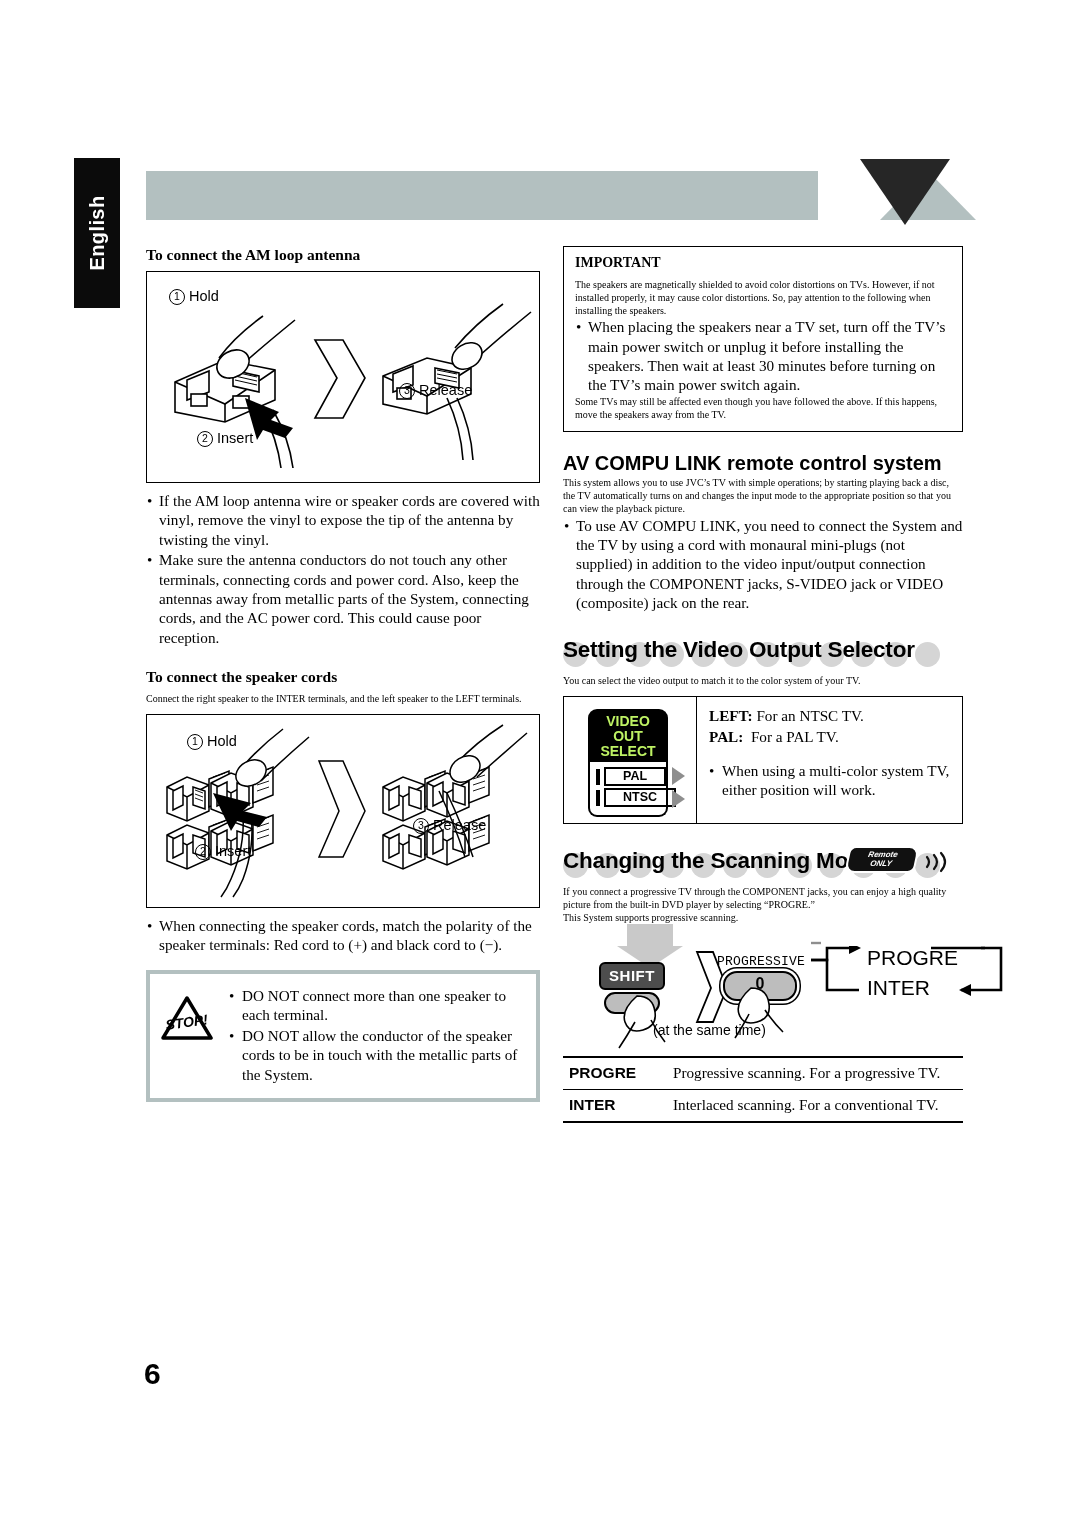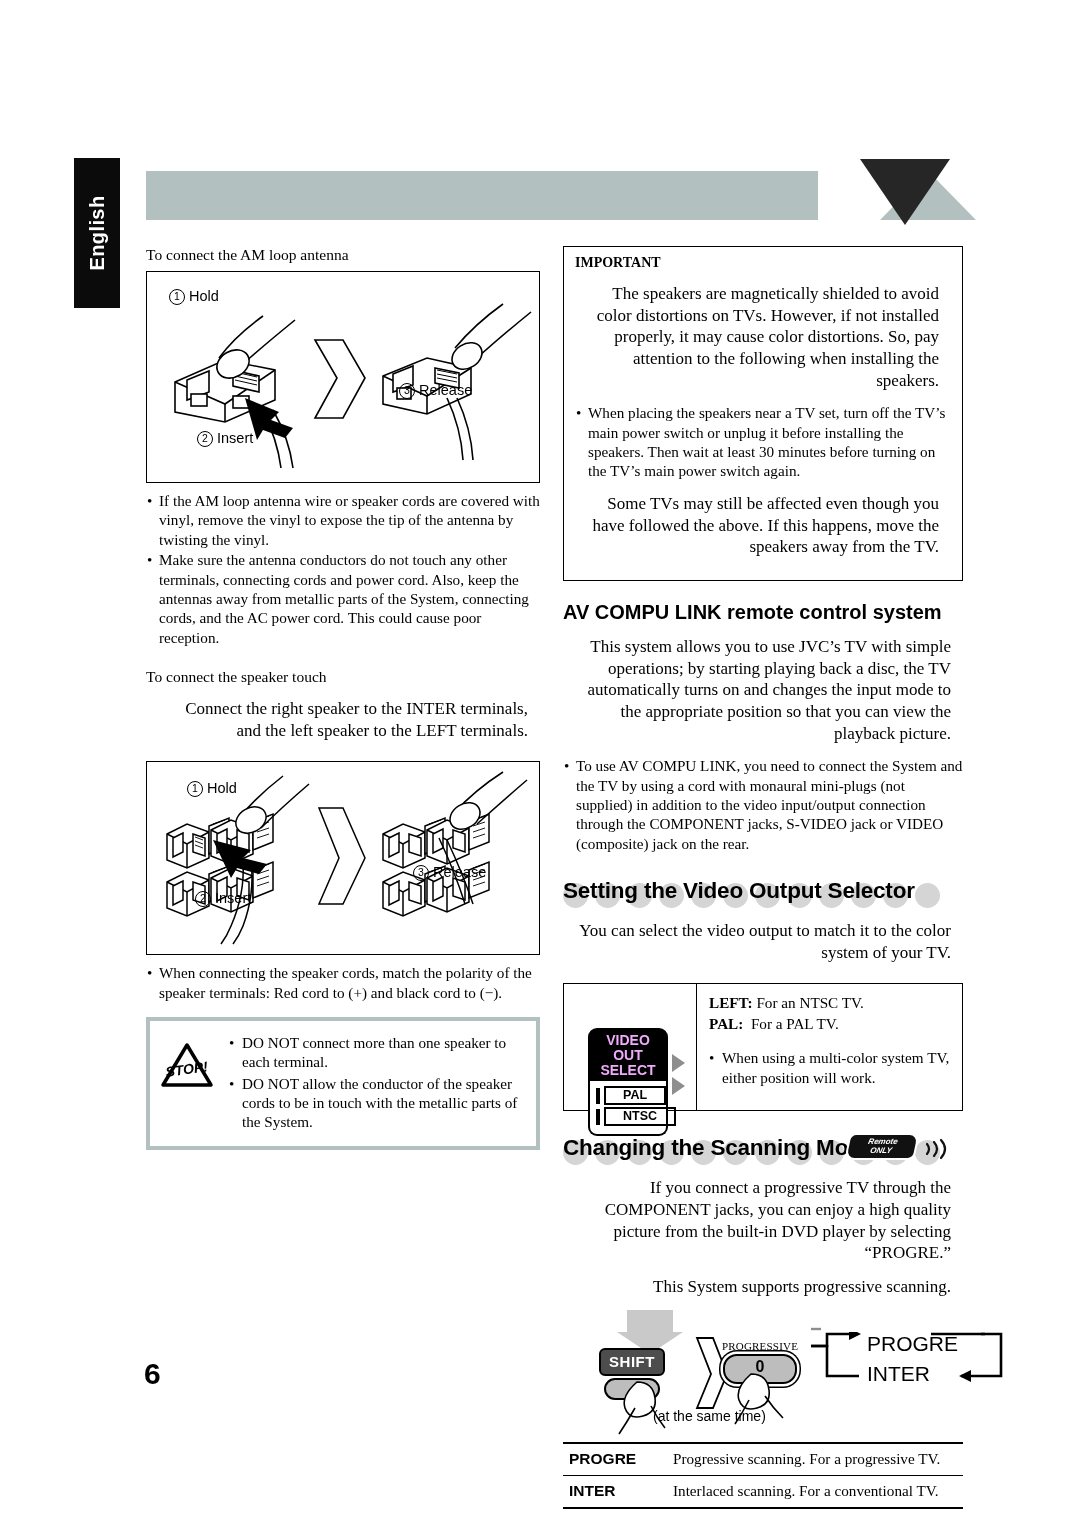--- a/index.html
+++ b/index.html
@@ -57,29 +57,29 @@
     border-right: 45px solid transparent;
     border-top: 66px solid #262626;
   }
 
   
   .col-left  { position: absolute; left: 146px; top: 246px; width: 394px; }
   .col-right { position: absolute; left: 563px; top: 246px; width: 400px; }
 
   h3.sub {
     font-size: 15.5px;
-    font-weight: normal;
+    font-weight: bold;
     margin: 0 0 7px 0;
     font-family: "Liberation Serif", serif;
   }
   p.body {
-    font-size: 17px;
+    font-size: 10px;
     line-height: 1.275;
-    margin: 12px;
-    text-align: right;
+    margin: 0;
+    text-align: left;
   }
   ul.bullets { margin: 0; padding: 0; list-style: none; }
   ul.bullets > li {
     font-size: 15.2px;
     line-height: 1.275;
     padding-left: 13px;
     position: relative;
     margin-bottom: 1px;
   }
   ul.bullets > li::before {
@@ -218,29 +218,28 @@
     border-right: 1.6px solid #000;
     position: relative;
   }
   .vbox .right-cell { flex: 1; padding: 9px 10px 0 12px; }
   .switch {
     position: absolute;
     left: 24px; top: 12px;
     width: 80px;
   }
   .switch .cap {
-    background: #000; color: #f0abfc;
+    background: #000; color: #bef264;
     font-family: "Liberation Sans", sans-serif;
     font-weight: bold;
     font-size: 14px;
     line-height: 15px;
     text-align: center;
     border-radius: 9px 9px 0 0;
     padding: 5px 0 3px 0;
-    margin-top: 32px;
   }
   .switch .body-plate {
     border: 2px solid #000;
     border-top: none;
     border-radius: 0 0 9px 9px;
     padding: 5px 6px 6px 6px;
     background: #fff;
   }
   .sw-row { display: flex; align-items: center; gap: 2px; margin-bottom: 2px; }
   .sw-led { width: 8px; height: 12px; border: 2px solid #000; background: #fff; }
@@ -291,22 +290,22 @@
   }
   .shift-key .kpad {
     width: 52px; height: 18px;
     margin: 2px auto 0 auto;
     background: #bdbdbd;
     border: 2.5px solid #000;
     border-radius: 11px;
   }
   .prog-key { position: absolute; left: 154px; top: 30px; width: 86px; text-align: center; }
   .prog-key .plabel {
-    font-family: Liberation Serif, serif;
-    font-size: 11px; letter-spacing: .2px; margin-bottom: 2px;
+    font-family: Liberation Mono, monospace;
+    font-size: 13px; letter-spacing: .2px; margin-bottom: 2px;
   }
   .prog-key .pbtn {
     width: 70px; height: 26px;
     margin: 0 auto;
     background: #bdbdbd;
     border: 2.5px solid #000;
     border-radius: 14px;
     font-family: "Liberation Sans", sans-serif;
     font-weight: bold; font-size: 16px;
     line-height: 22px;
@@ -425,21 +424,21 @@
 
     <div class="spacer8"></div>
 
     <ul class="bullets">
       <li>If the AM loop antenna wire or speaker cords are covered with vinyl, remove the vinyl to expose the tip of the antenna by twisting the vinyl.</li>
       <li>Make sure the antenna conductors do not touch any other terminals, connecting cords and power cord. Also, keep the antennas away from metallic parts of the System, connecting cords, and the AC power cord. This could cause poor reception.</li>
     </ul>
 
     <div class="spacer20"></div>
 
-    <h3 class="sub">To connect the speaker touch</h3>
+    <h3 class="sub">To connect the speaker cords</h3>
     <p class="body">Connect the right speaker to the INTER terminals, and the left speaker to the LEFT terminals.</p>
 
     <div class="spacer8"></div>
 
     <div class="figbox" style="height:194px;">
       <div class="fig-label" style="left:40px; top:18px;">
         <span class="circnum">1</span><span>Hold</span>
       </div>
       <div class="fig-label" style="left:48px; top:128px;">
         <span class="circnum">2</span><span>Insert</span>

